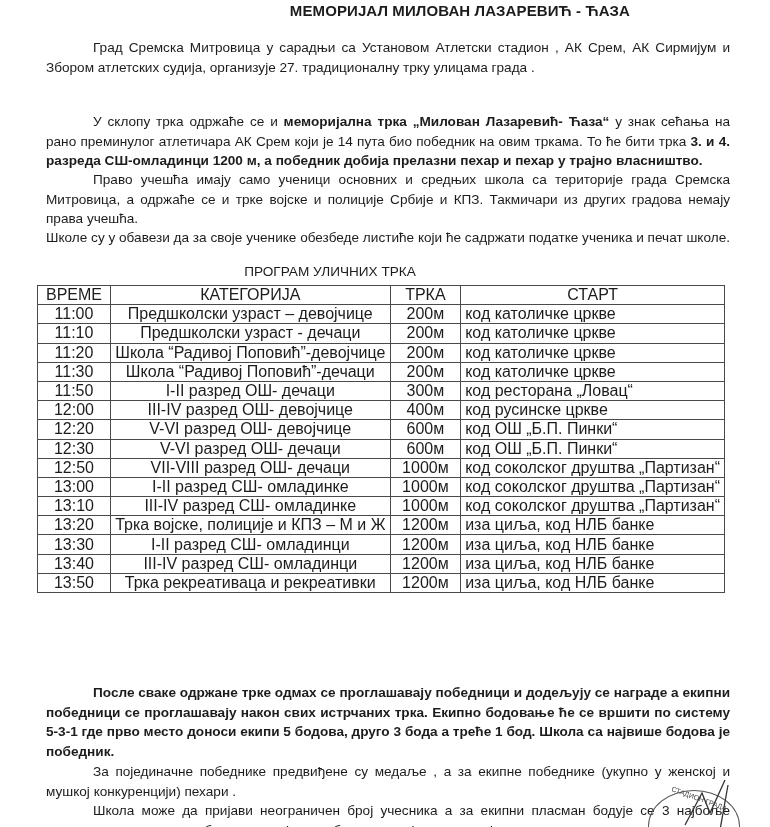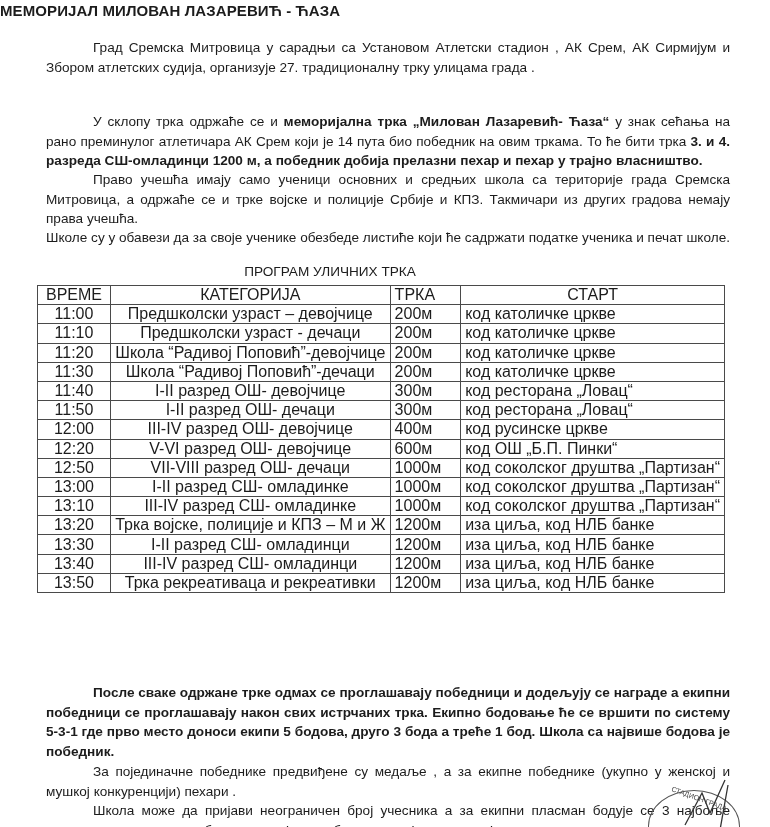--- a/index.html
+++ b/index.html
@@ -2,21 +2,21 @@
 <html><head>
 <meta charset="utf-8">
 <style>
   html, body { margin: 0; padding: 0; background: #ffffff; }
   body {
     width: 770px; height: 827px; overflow: hidden; position: relative;
     font-family: "Liberation Sans", sans-serif; color: #1c1c1c;
   }
   .page { position: absolute; left: 0; top: 0; width: 770px; height: 827px; }
   .title {
-    position: absolute; top: 2px; left: 0; width: 630px; text-align: left;
+    position: absolute; top: 2px; left: 0; width: 630px; text-align: right;
     font-weight: bold; font-size: 15px; letter-spacing: 0.1px;
   }
   .para {
     position: absolute; left: 46px; width: 684px; font-size: 13.6px; line-height: 19.5px;
     text-align: justify; text-align-last: left;
   }
   .indent { text-indent: 47px; }
   .b { font-weight: bold; }
   .table-caption {
     position: absolute; top: 264px; left: 0; width: 660px; text-align: center;
@@ -25,21 +25,21 @@
   table.program {
     position: absolute; top: 285px; left: 37px; width: 688px;
     border-collapse: collapse; font-size: 16px;
   }
   table.program td, table.program th {
     border: 1px solid #4a4a4a; height: 18.2px; padding: 0 4px; font-weight: normal;
     line-height: 18px; white-space: nowrap;
   }
   .c-time { width: 70px; text-align: center; }
   .c-cat { width: 271px; text-align: center; }
-  .c-dist { width: 73px; text-align: left; margin-left: 35px; }
+  .c-dist { width: 73px; text-align: center; margin-left: 35px; }
   .c-start { text-align: left; }
   th.c-start { text-align: center; margin-top: 39px; }
   .stamp {
     position: absolute; left: 648px; top: 790px; width: 90px; height: 70px;
     border: 1.5px solid #555; border-radius: 50%;
   }
   .stamp-text {
     position: absolute; left: 670px; top: 795px; font-size: 7px; color: #444;
     transform: rotate(20deg);
   }
@@ -91,40 +91,40 @@
           <td class="c-dist">200м</td>
           <td class="c-start">код католичке цркве</td>
         </tr>
         <tr>
           <td class="c-time">11:30</td>
           <td class="c-cat">Школа “Радивој Поповић”-дечаци</td>
           <td class="c-dist">200м</td>
           <td class="c-start">код католичке цркве</td>
         </tr>
         <tr>
-          <td class="c-time">11:40</td>
-          <td class="c-cat">I-II разред ОШ- девојчице</td>
-          <td class="c-dist">300м</td>
-          <td class="c-start">код ресторана „Ловац“</td>
-        </tr>
-        <tr>
           <td class="c-time">11:50</td>
           <td class="c-cat">I-II разред ОШ- дечаци</td>
           <td class="c-dist">300м</td>
           <td class="c-start">код ресторана „Ловац“</td>
         </tr>
         <tr>
           <td class="c-time">12:00</td>
           <td class="c-cat">III-IV разред ОШ- девојчице</td>
           <td class="c-dist">400м</td>
           <td class="c-start">код русинске цркве</td>
         </tr>
         <tr>
           <td class="c-time">12:20</td>
           <td class="c-cat">V-VI разред ОШ- девојчице</td>
+          <td class="c-dist">600м</td>
+          <td class="c-start">код ОШ „Б.П. Пинки“</td>
+        </tr>
+        <tr>
+          <td class="c-time">12:30</td>
+          <td class="c-cat">V-VI разред ОШ- дечаци</td>
           <td class="c-dist">600м</td>
           <td class="c-start">код ОШ „Б.П. Пинки“</td>
         </tr>
         <tr>
           <td class="c-time">12:50</td>
           <td class="c-cat">VII-VIII разред ОШ- дечаци</td>
           <td class="c-dist">1000м</td>
           <td class="c-start">код соколског друштва „Партизан“</td>
         </tr>
         <tr>

